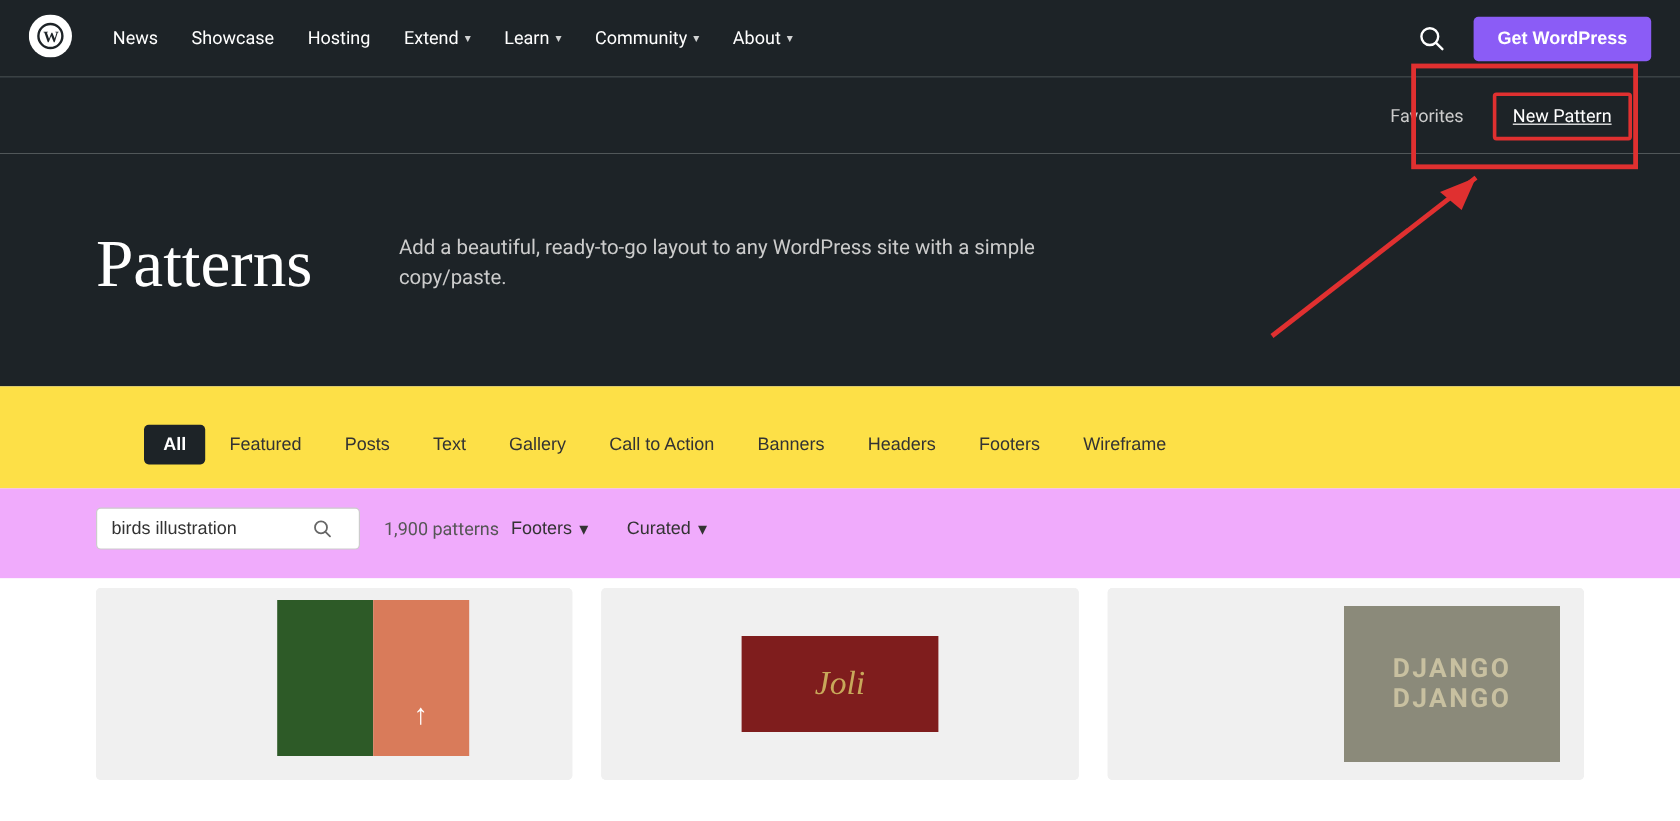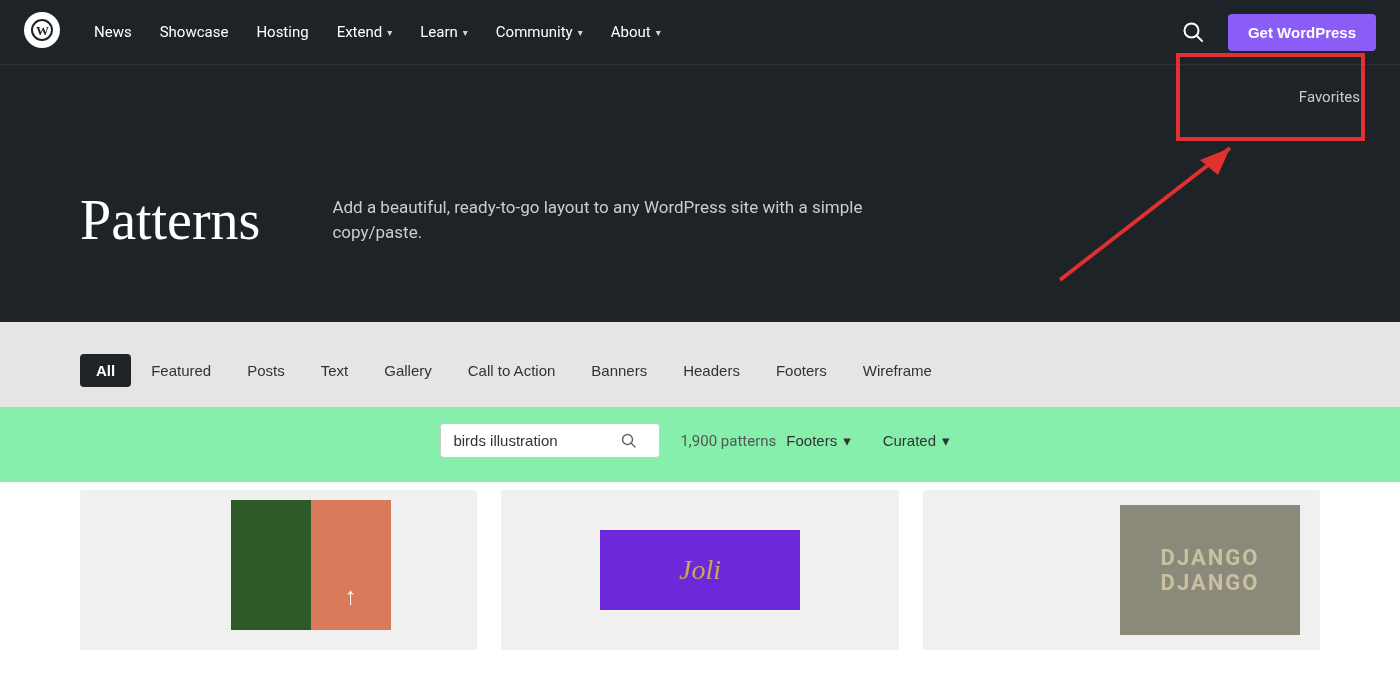--- a/index.html
+++ b/index.html
@@ -114,22 +114,22 @@
     .hero-desc {
       font-size: 17px;
       color: #ccc;
       line-height: 1.5;
       max-width: 600px;
       margin-left: 40px;
     }
 
     
     .filters-section {
-      padding: 32px 80px 20px;
-      background: #e5e5e5;
+      padding: 32px 120px 20px;
+      background: #fde047;
     }
     .filter-tabs {
       display: flex;
       align-items: center;
       gap: 4px;
       flex-wrap: wrap;
     }
     .filter-tab {
       padding: 8px 16px;
       font-size: 15px;
@@ -142,23 +142,23 @@
     .filter-tab.active {
       background: #1d2327;
       color: #fff;
       font-weight: 600;
     }
 
     
     .search-sort-row {
       display: flex;
       align-items: center;
-      justify-content: center;
+      justify-content: flex-start;
       padding: 16px 80px 24px;
-      background: #86efac;
+      background: #f0abfc;
     }
     .search-left {
       display: flex;
       align-items: center;
       gap: 20px;
     }
     .search-input-wrap {
       display: flex;
       align-items: center;
       border: 1px solid #ccc;
@@ -265,22 +265,22 @@
     
     .card2-bg {
       width: 100%;
       height: 100%;
       background: #f0f0f0;
       display: flex;
       align-items: center;
       justify-content: center;
     }
     .card2-inner-box {
-      background: #6d28d9;
-      width: 200px;
+      background: #7f1d1d;
+      width: 164px;
       height: 80px;
       display: flex;
       align-items: center;
       justify-content: center;
     }
     .card2-text {
       font-family: Georgia, serif;
       font-size: 28px;
       color: #c8a85a;
       font-style: italic;
@@ -359,20 +359,21 @@
         <circle cx="9.5" cy="9.5" r="7" stroke="white" stroke-width="2"></circle>
         <line x1="14.5" y1="14.5" x2="20" y2="20" stroke="white" stroke-width="2" stroke-linecap="round"></line>
       </svg>
     </button>
     <button class="get-wp-btn">Get WordPress</button>
   </div>
 </nav>
 
 <div class="sub-nav">
   <a class="sub-nav-link">Favorites</a>
+  <a class="sub-nav-link active new-pattern-box">New Pattern</a>
 </div>
 
 <div class="hero">
   <h1 class="hero-title">Patterns</h1>
   <p class="hero-desc">Add a beautiful, ready-to-go layout to any WordPress site with a simple copy/paste.</p>
 </div>
 
 <div class="filters-section">
   <div class="filter-tabs">
     <button class="filter-tab active">All</button>

